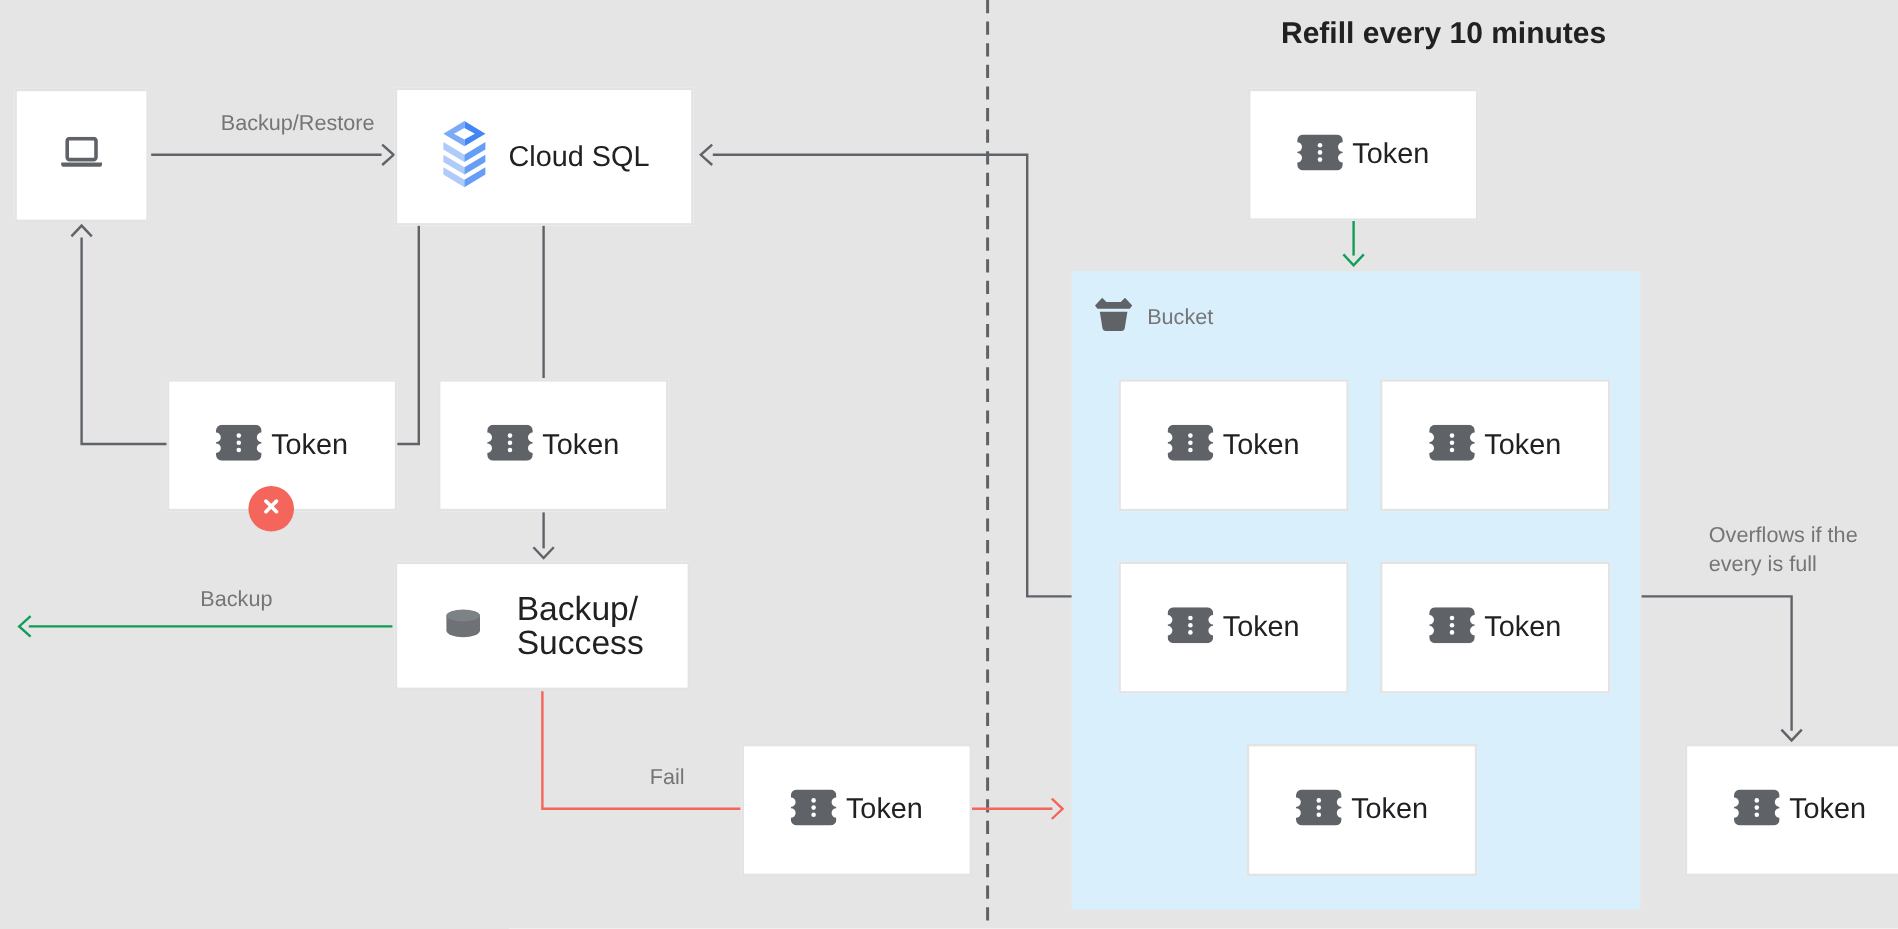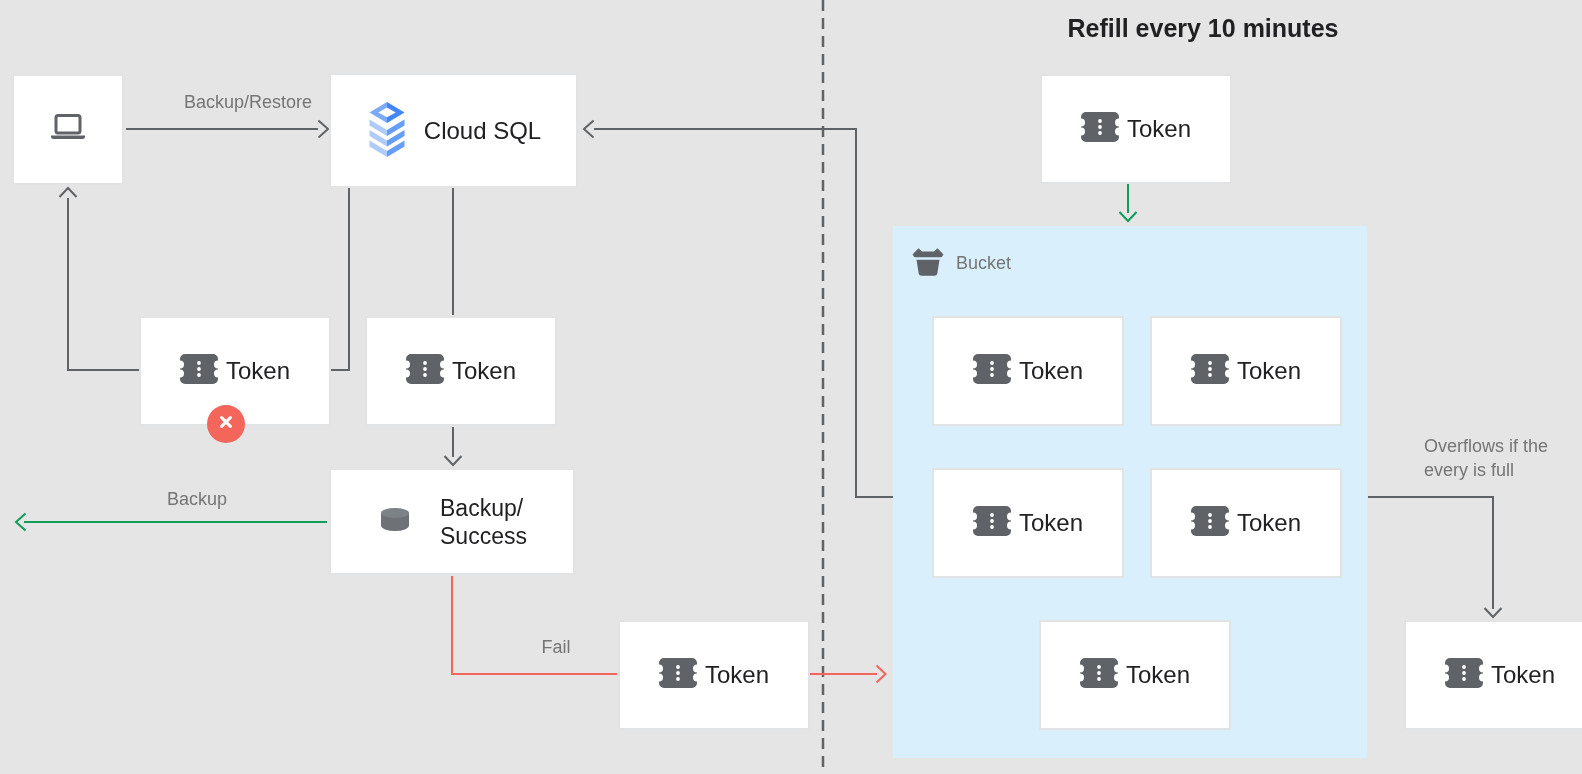--- a/index.html
+++ b/index.html
@@ -27,21 +27,21 @@
   #connectors { position:absolute; left:0; top:0; z-index:1; }
   .refill-title {
     position:absolute; left:1003px; top:14px; width:400px; text-align:center;
     font-size:25px; font-weight:700; color:#212124; z-index:2;
   }
   .edge-label { position:absolute; text-align:center; z-index:2;padding-left:24px; }
   .overflow-label {
     position:absolute; left:1424px; top:434px; width:150px;
     font-size:18px; line-height:24px; color:#757575; z-index:2;
   }
-  .backup-lines { font-size:23px; color:#212124; line-height:28px; text-align:left;margin-left:12px; }
+  .backup-lines { font-size:28px; color:#212124; line-height:28px; text-align:left;margin-left:12px; }
   .badge {
     position:absolute; left:207px; top:405px; width:38px; height:38px;
     border-radius:50%; background:#F4655B; display:flex; align-items:center;
     justify-content:center; z-index:3;
   }
   .hidden-defs { position:absolute; width:0; height:0; overflow:hidden; }
 </style>
 </head>
 <body>
 

